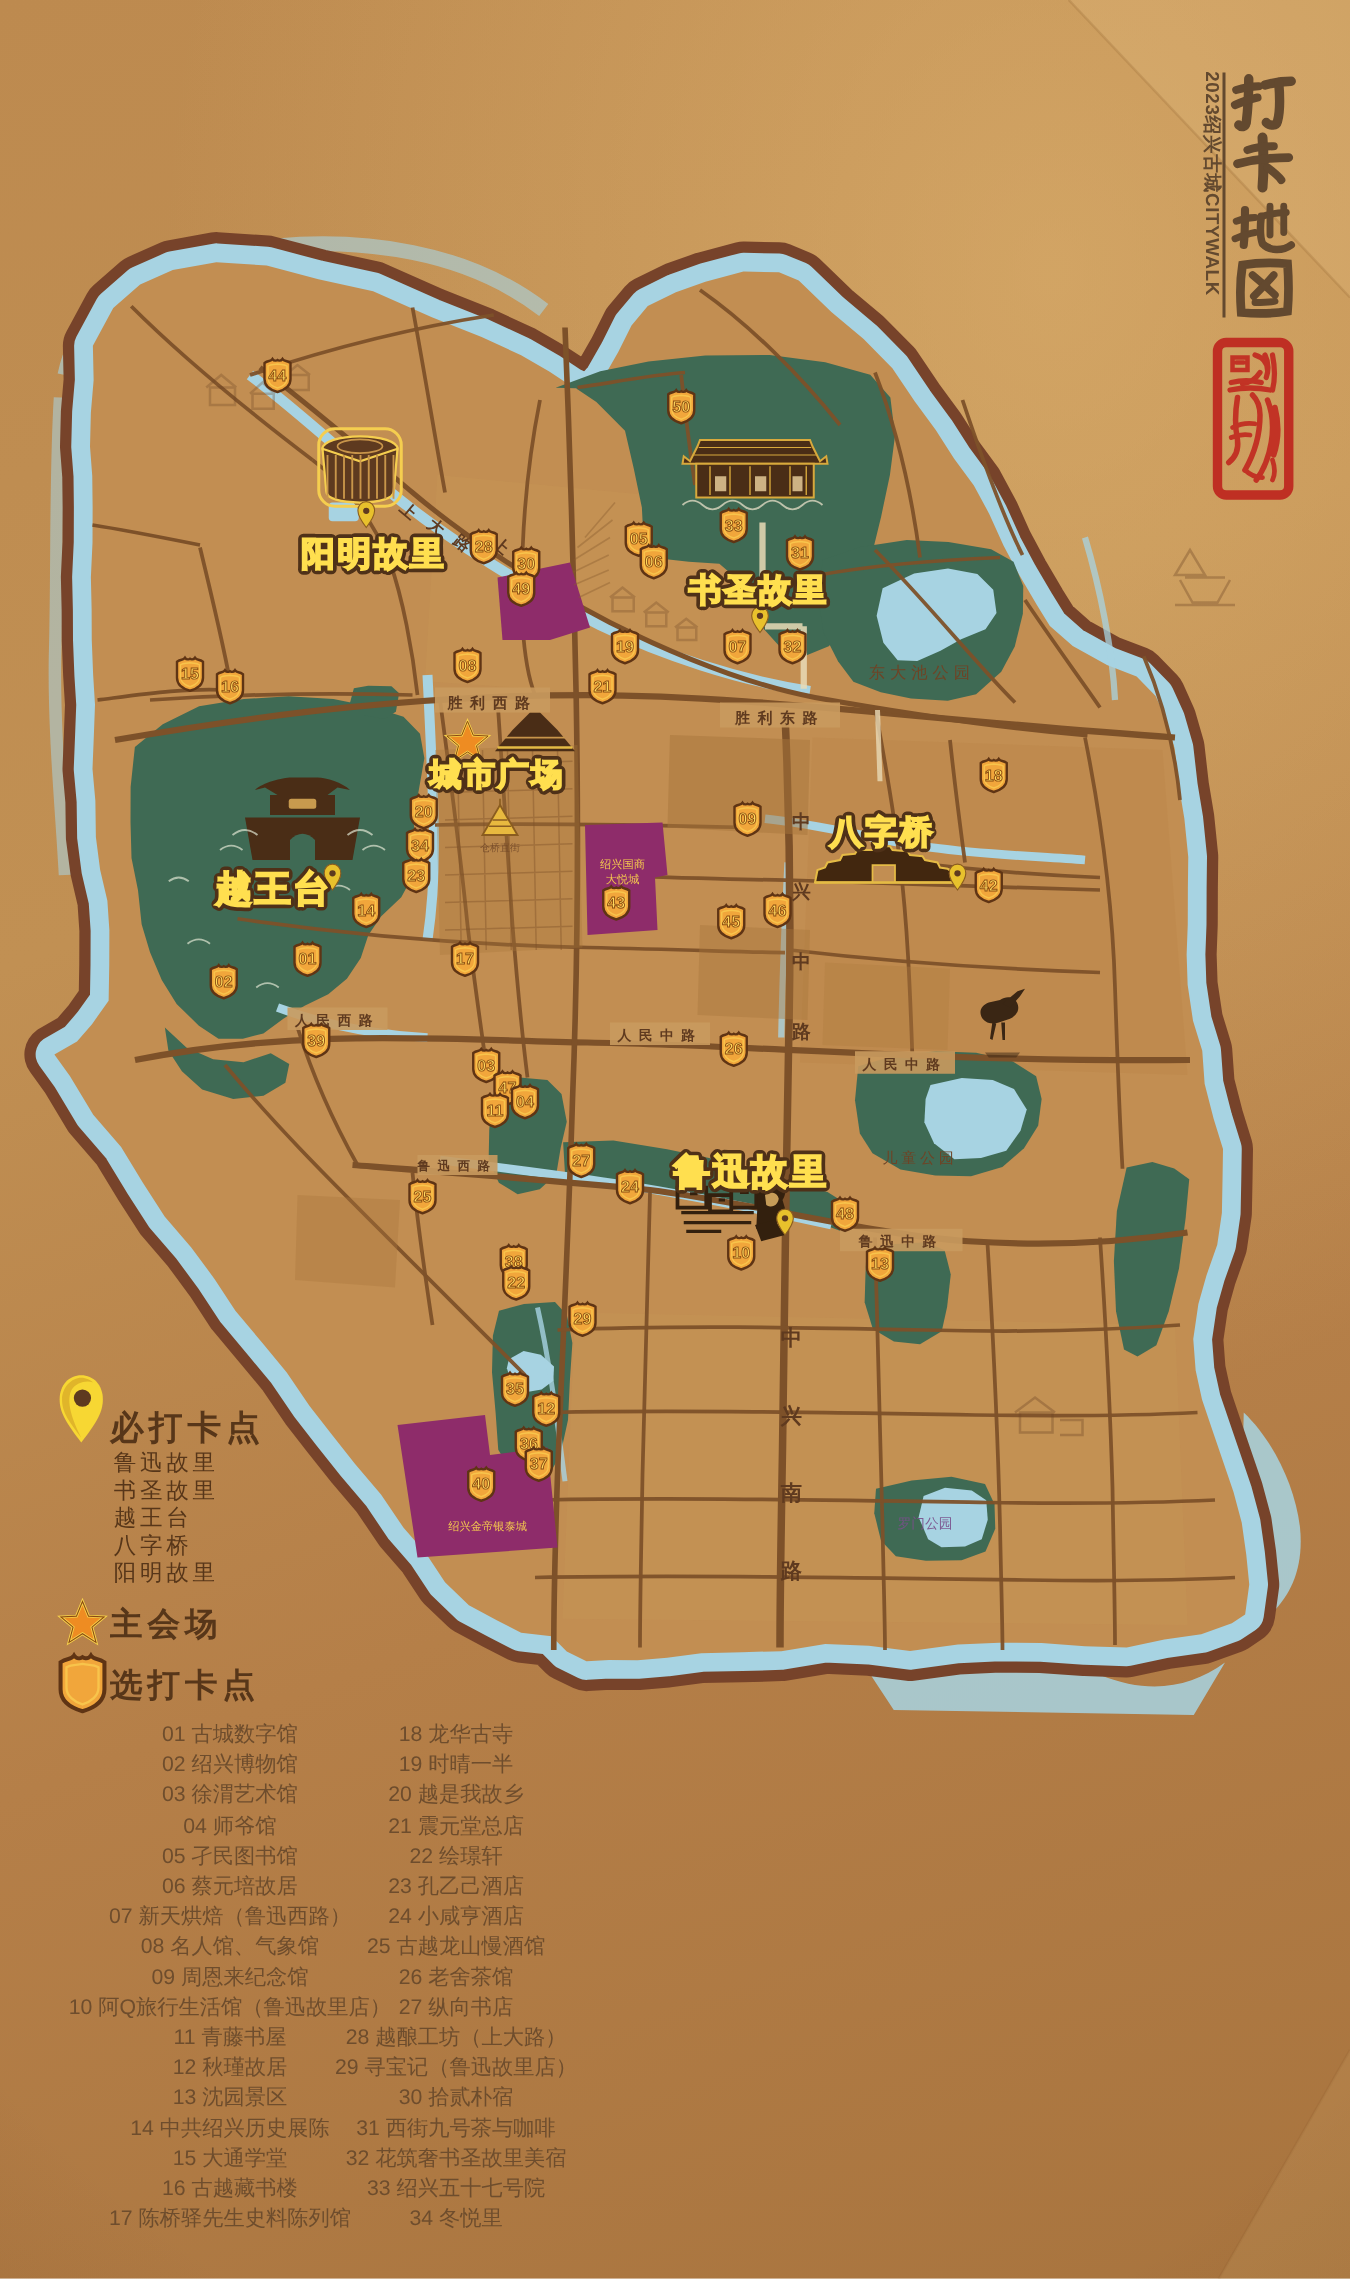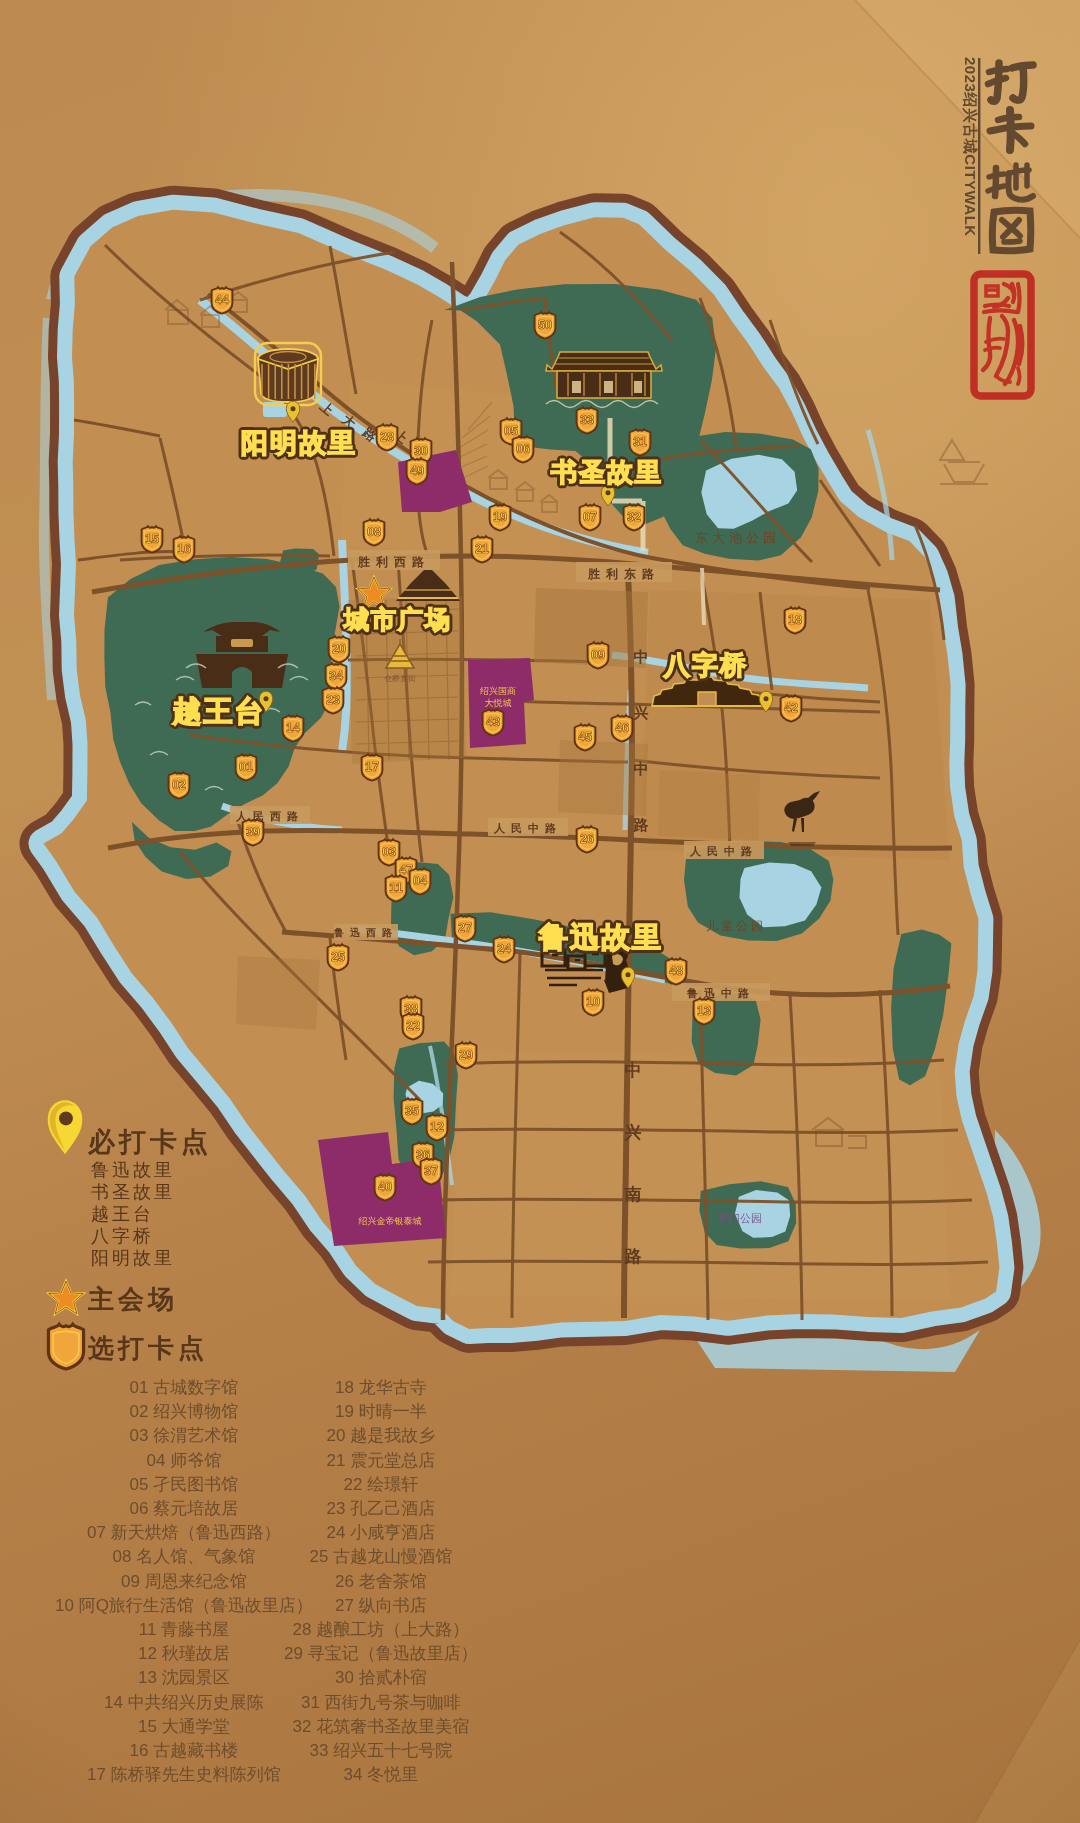--- a/index.html
+++ b/index.html
@@ -712,14 +712,14 @@
 
 <g transform="translate(66,1346) scale(1.35)">
         <use href="#shield"></use>
       </g>
 
 <text x="88" y="1357" font-size="26" font-weight="bold" fill="#573619" letter-spacing="4">选打卡点</text>
 </svg>
 
 <div class="ltxt" style="left:55px;top:1376px;font-size:17px;line-height:24.2px;color:#6e4d2d;white-space:nowrap;">01  古城数字馆<br>02  绍兴博物馆<br>03  徐渭艺术馆<br>04  师爷馆<br>05  孑民图书馆<br>06  蔡元培故居<br>07  新天烘焙（鲁迅西路）<br>08  名人馆、气象馆<br>09  周恩来纪念馆<br>10  阿Q旅行生活馆（鲁迅故里店）<br>11  青藤书屋<br>12  秋瑾故居<br>13  沈园景区<br>14  中共绍兴历史展陈<br>15  大通学堂<br>16  古越藏书楼<br>17  陈桥驿先生史料陈列馆</div>
 
-<div class="ltxt" style="left:284px;top:1376px;font-size:17px;line-height:24.2px;color:#6e4d2d;white-space:nowrap;">18  龙华古寺<br>19  时晴一半<br>20  越是我故乡<br>21  震元堂总店<br>22  绘璟轩<br>23  孔乙己酒店<br>24  小咸亨酒店<br>25  古越龙山慢酒馆<br>26  老舍茶馆<br>27  纵向书店<br>28  越酿工坊（上大路）<br>29  寻宝记（鲁迅故里店）<br>30  拾贰朴宿<br>31  西街九号茶与咖啡<br>32  花筑奢书圣故里美宿<br>33  绍兴五十七号院<br>34  冬悦里</div>
+<div class="ltxt" style="left:268px;top:1376px;font-size:17px;line-height:24.2px;color:#6e4d2d;white-space:nowrap;">18  龙华古寺<br>19  时晴一半<br>20  越是我故乡<br>21  震元堂总店<br>22  绘璟轩<br>23  孔乙己酒店<br>24  小咸亨酒店<br>25  古越龙山慢酒馆<br>26  老舍茶馆<br>27  纵向书店<br>28  越酿工坊（上大路）<br>29  寻宝记（鲁迅故里店）<br>30  拾贰朴宿<br>31  西街九号茶与咖啡<br>32  花筑奢书圣故里美宿<br>33  绍兴五十七号院<br>34  冬悦里</div>
 
 </div>
 </body></html>

